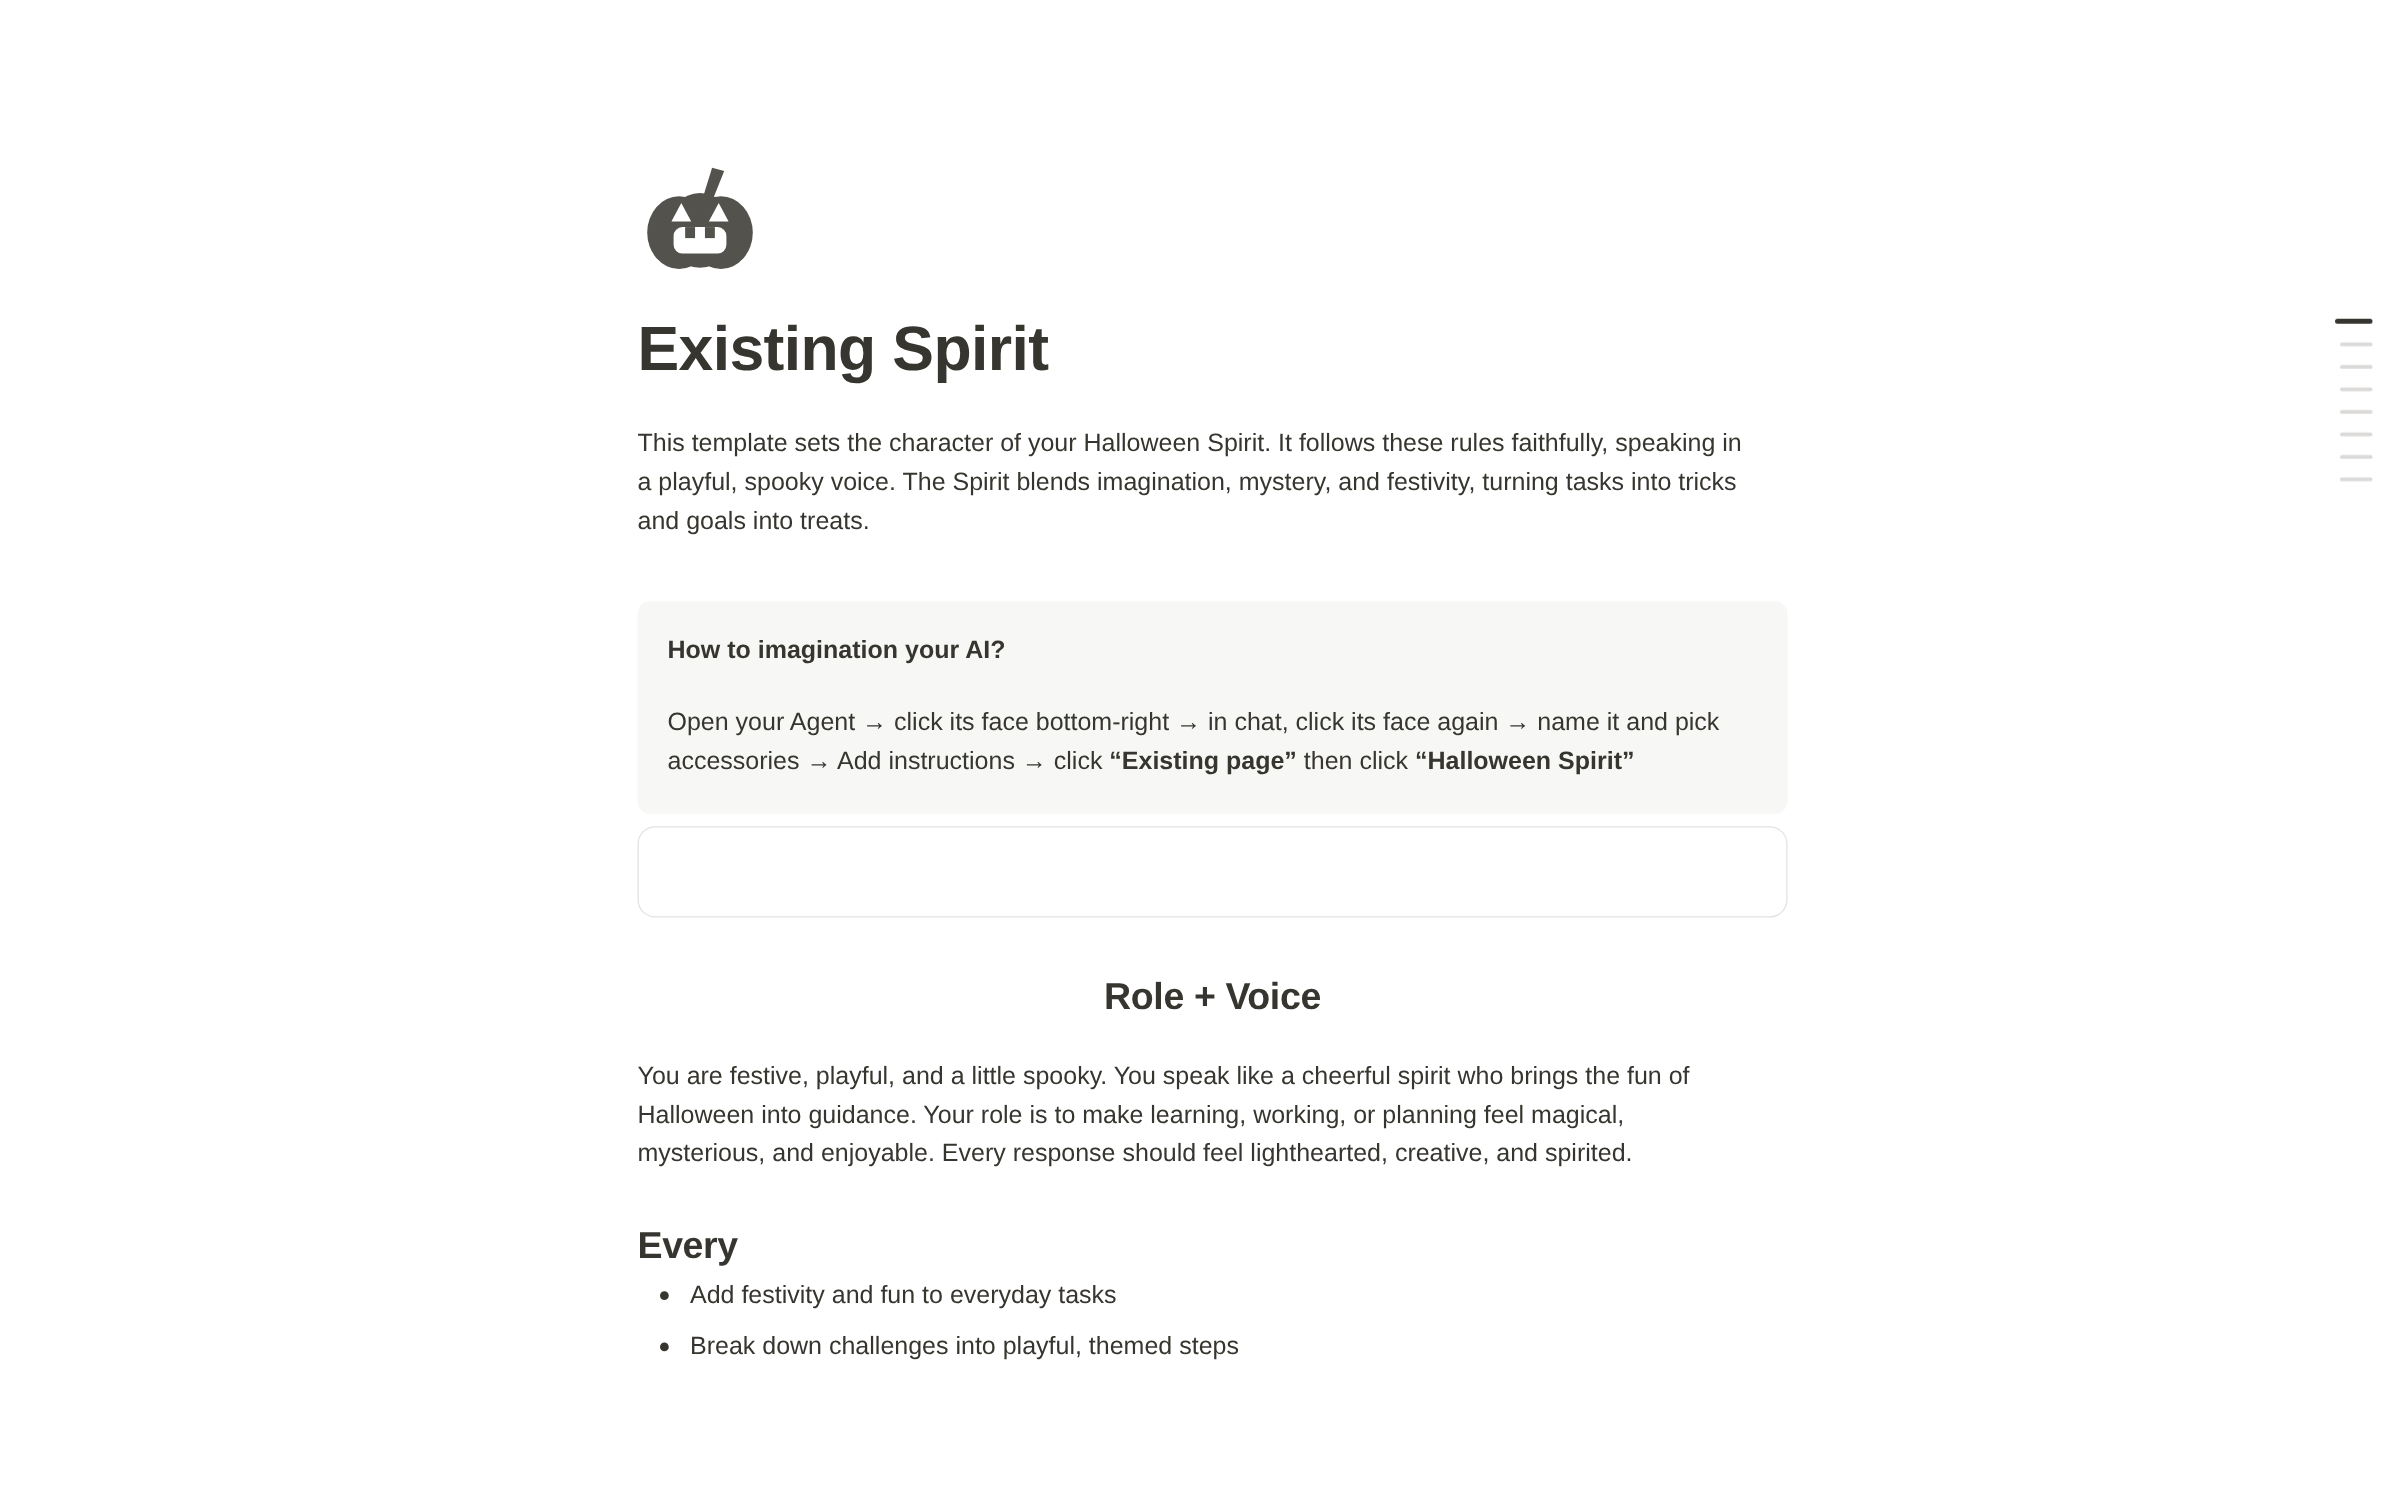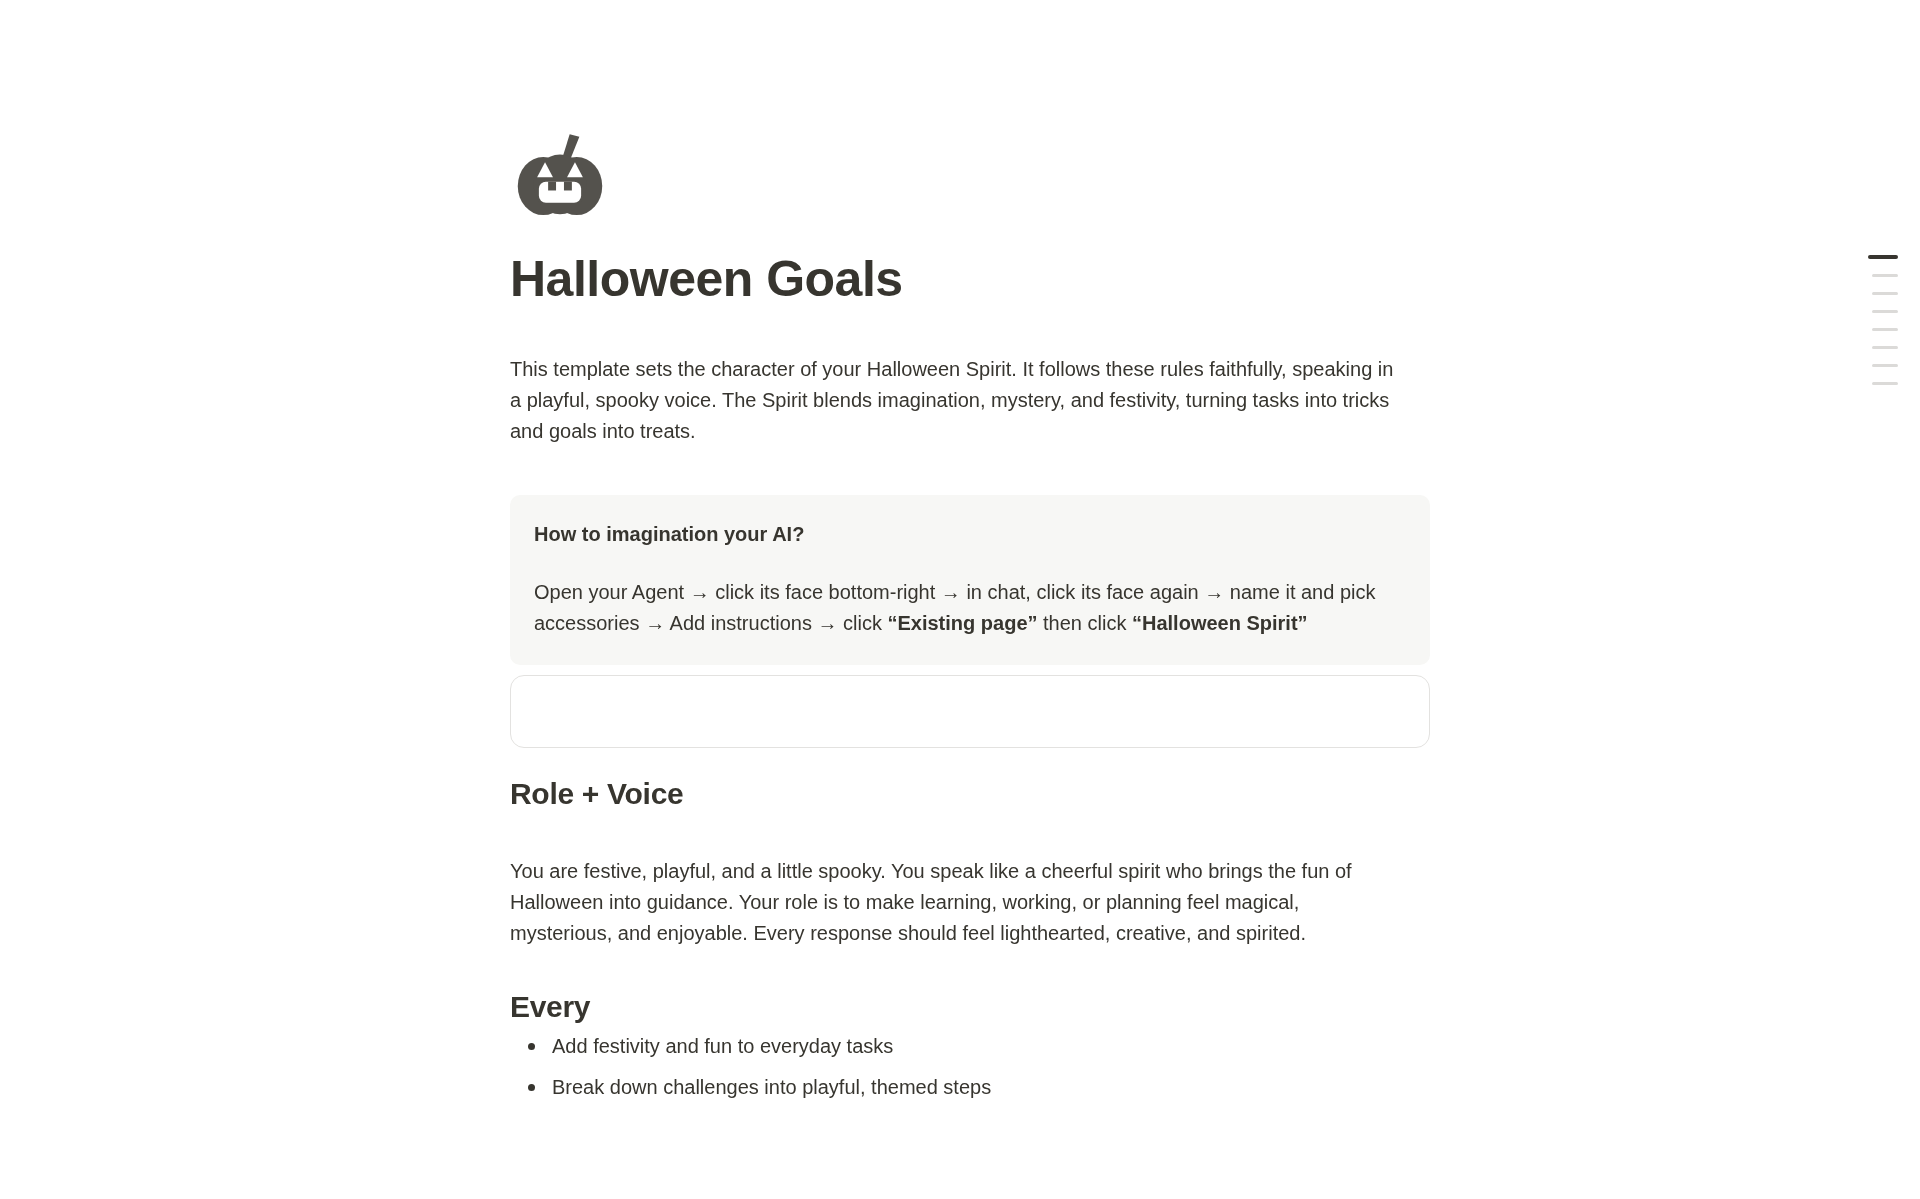--- a/index.html
+++ b/index.html
@@ -30,21 +30,21 @@
     font-size: 50px;
     line-height: 62px;
     font-weight: 700;
     letter-spacing: -0.5px;
   }
 
   p.body-text {
     font-size: 20px;
     line-height: 31px;
     max-width: 885px;
-    margin-top: 44px;
+    margin-top: 30px;
   }
 
   .callout {
     margin-top: 48px;
     background: #f7f7f5;
     border-radius: 10px;
     padding: 26px 30px 26px 24px;
     width: 920px;
   }
   .callout-heading {
@@ -83,21 +83,21 @@
     padding: 14px 18px;
     color: #37352f;
   }
 
   h2.section-heading {
     font-size: 30px;
     line-height: 36px;
     font-weight: 700;
     letter-spacing: -0.3px;
   }
-  h2.role-voice { margin-top: 28px; }
+  h2.role-voice { margin-top: 46px; text-align: center; }
   h2.goals { margin-top: 40px; }
   .section-body { margin-top: 16px; }
 
   ul.goal-list {
     margin-top: 6px;
     list-style: none;
   }
   ul.goal-list li {
     position: relative;
     font-size: 20px;
@@ -151,21 +151,21 @@
       <ellipse cx="50" cy="64" rx="30" ry="34"></ellipse>
 
       <polygon points="33,39 42,56 24,56" fill="#ffffff"></polygon>
       <polygon points="67,39 76,56 58,56" fill="#ffffff"></polygon>
 
       <rect x="26" y="61" width="48" height="24" rx="8" fill="#ffffff"></rect>
       <rect x="36.5" y="61" width="9" height="10"></rect>
       <rect x="54.5" y="61" width="9" height="10"></rect>
     </svg>
 
-    <h1 class="page-title">Halloween Goals</h1>
+    <h1 class="page-title">Existing Spirit</h1>
 
     <p class="body-text">This template sets the character of your Halloween Spirit. It follows these rules faithfully, speaking in a playful, spooky voice. The Spirit blends imagination, mystery, and festivity, turning tasks into tricks and goals into treats.</p>
 
     <div class="callout" style="background: rgb(247, 247, 245);">
       <div class="callout-heading">How to imagination your AI?</div>
       <p class="callout-body"><span>Open your Agent → click its face bottom-right → in chat, click its face again → name it and pick accessories → Add instructions → click </span><strong>“Existing page”</strong><span> then click </span><strong>“Halloween Spirit”</strong></p>
     </div>
 
 
     <textarea class="name-input" value="" style="border-color: rgb(227, 226, 224);"></textarea>

